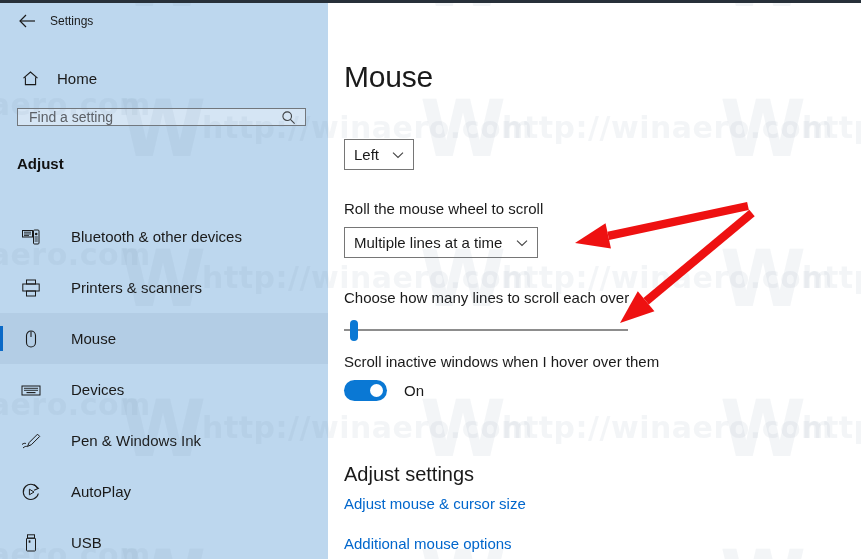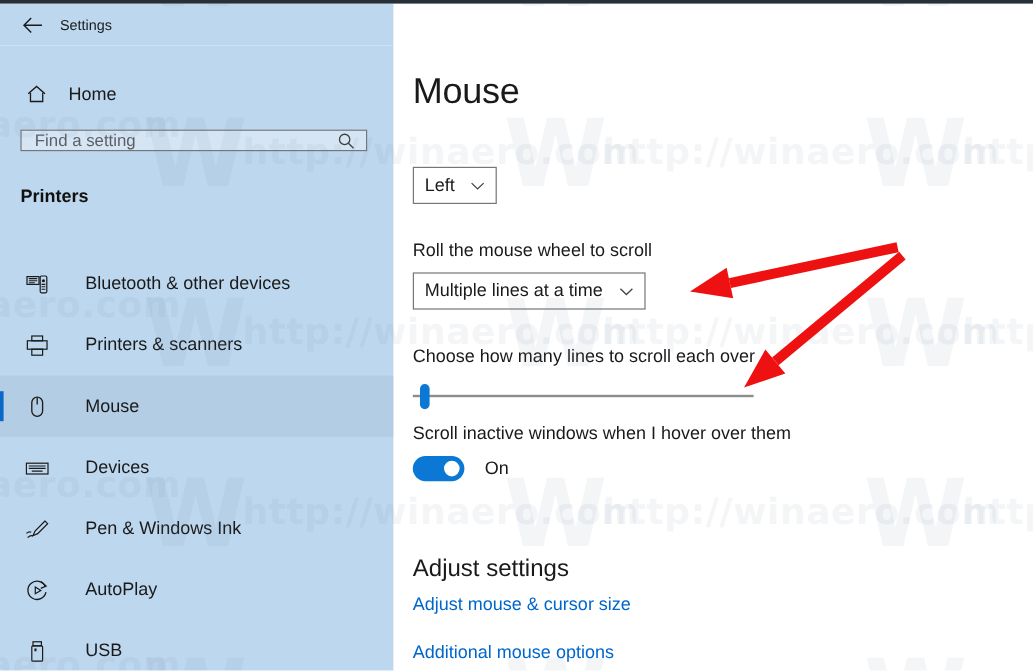--- a/index.html
+++ b/index.html
@@ -368,21 +368,21 @@
     <div class="search-wrap">
       <input class="search-input" type="text" placeholder="Find a setting" style="">
       <span class="search-icon">
         <svg width="15" height="15" viewBox="0 0 15 15">
           <circle cx="6.2" cy="6.2" r="4.3" fill="none" stroke="currentColor" stroke-width="1.1"></circle>
           <line x1="9.4" y1="9.4" x2="13.6" y2="13.6" stroke="currentColor" stroke-width="1.1"></line>
         </svg>
       </span>
     </div>
 
-    <div class="section-heading">Printers</div>
+    <div class="section-heading">Adjust</div>
 
     <div class="nav-list" id="nav-list">
         <div class="nav-item">
           <span class="nav-icon">
             <svg width="20" height="20" viewBox="0 0 20 20">
               <rect x="1.5" y="3.5" width="10" height="6.5" fill="none" stroke="currentColor" stroke-width="1"></rect>
               <line x1="3" y1="5.2" x2="10" y2="5.2" stroke="currentColor" stroke-width="0.9"></line>
               <line x1="3" y1="7" x2="10" y2="7" stroke="currentColor" stroke-width="0.9"></line>
               <line x1="3" y1="8.6" x2="8" y2="8.6" stroke="currentColor" stroke-width="0.9"></line>
               <rect x="12.5" y="3" width="5.5" height="14" rx="1" fill="none" stroke="currentColor" stroke-width="1"></rect>

